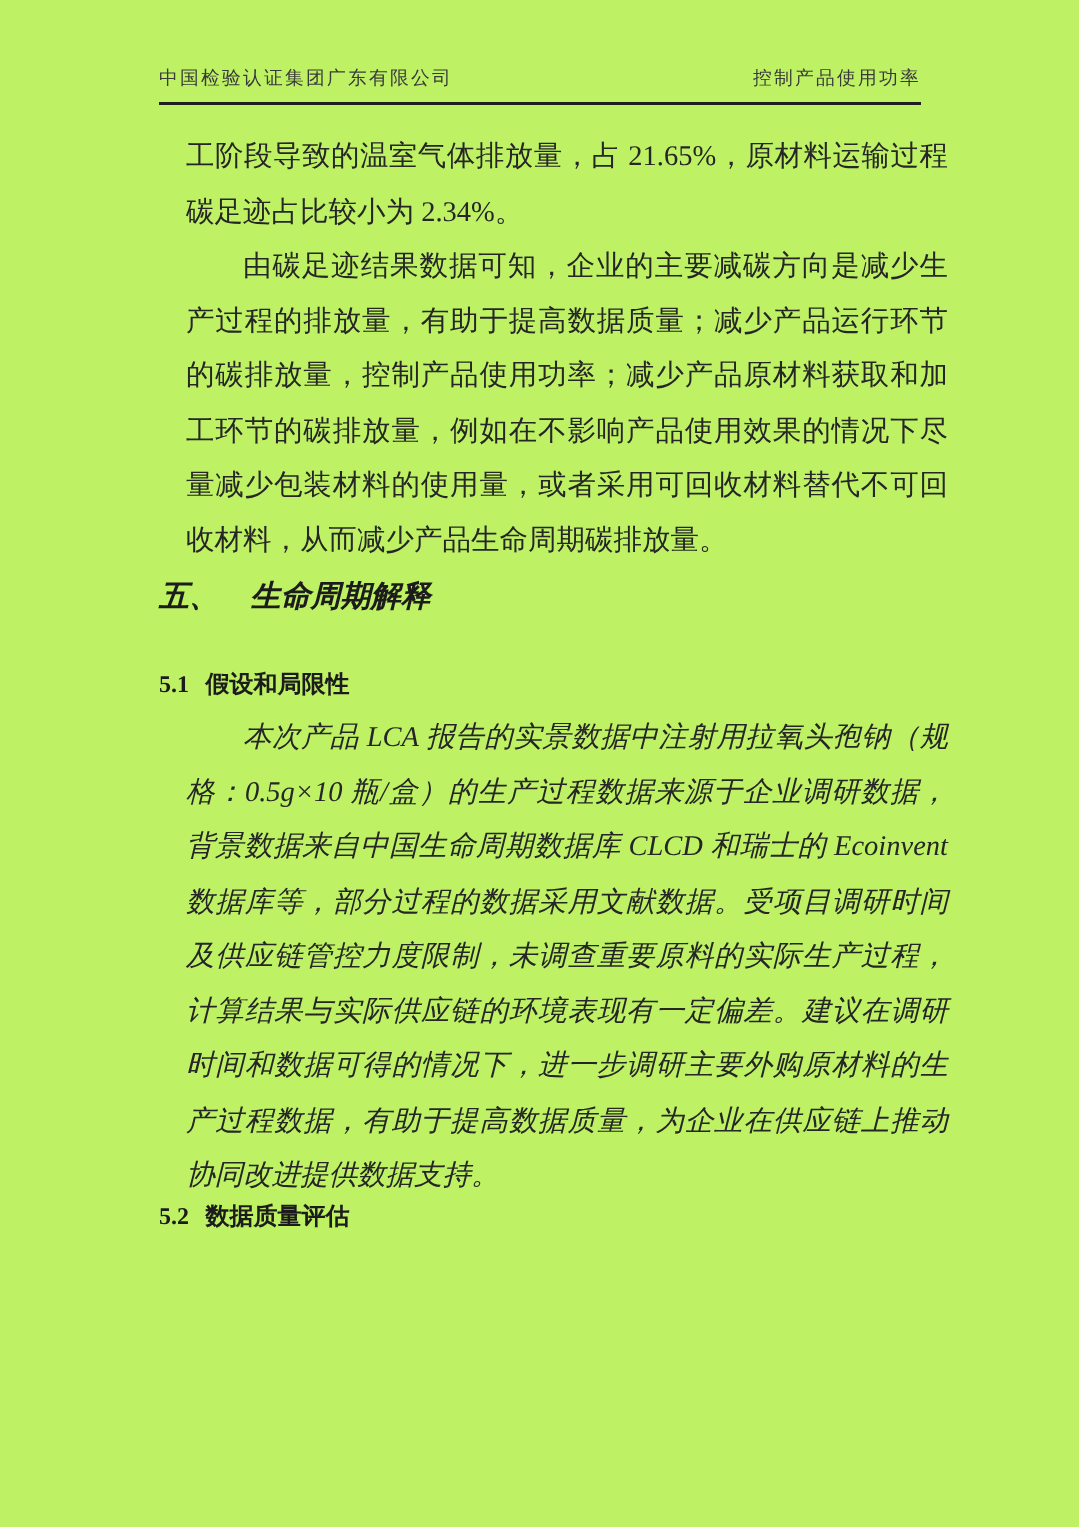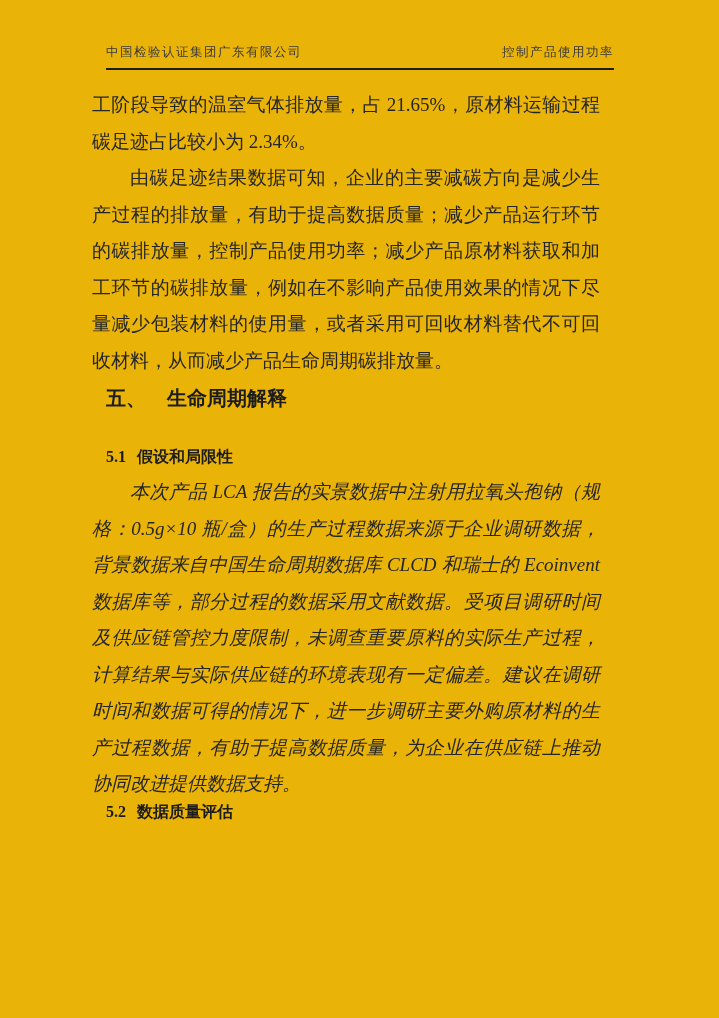--- a/index.html
+++ b/index.html
@@ -4,21 +4,21 @@
 <style>
   html, body {
     margin: 0;
     padding: 0;
     background: #ffffff;
   }
   .page {
     position: relative;
     width: 719px;
     height: 1018px;
-    background: #eab308;
+    background: #bef264;
     overflow: hidden;
     font-family: "Liberation Serif", "DejaVu Serif", serif;
     color: #262626;
   }
   
   .page-header {
     position: absolute;
     left: 106px;
     top: 44px;
     width: 508px;
@@ -27,21 +27,21 @@
     align-items: flex-end;
     font-size: 12.5px;
     letter-spacing: 1.5px;
     color: #3a3a3a;
     padding-bottom: 7px;
     border-bottom: 2px solid #1f1f1f;
   }
   
   .body-text {
     position: absolute;
-    left: 92px;
+    left: 124px;
     width: 508px;
     font-size: 19px;
     line-height: 36.5px;
     text-align: justify;
     text-justify: inter-ideograph;
     color: #262626;
   }
   .flow-start { top: 87px; }
   .para { margin: 0; }
   .para.indent { text-indent: 2em; }
@@ -53,21 +53,21 @@
     font-family: "Liberation Sans", "DejaVu Sans", sans-serif;
     font-weight: bold;
     color: #1c1c1c;
     font-size: 20px;
     line-height: 24px;
   }
   .section-heading .num {
     font-family: "Liberation Serif", "DejaVu Serif", serif;
     font-weight: bold;
   }
-  .h-five { top: 386px; }
+  .h-five { top: 386px; font-style: italic; }
   .h-five .num { margin-right: 21px; }
   .h-sub { font-size: 16px; }
   .h-51 { top: 445px; }
   .h-52 { top: 800px; }
   .h-sub .num { margin-right: 11px; }
   .p-assumptions { top: 474px; font-style: italic; }
   
   .page-footer {
     position: absolute;
     left: 0;

